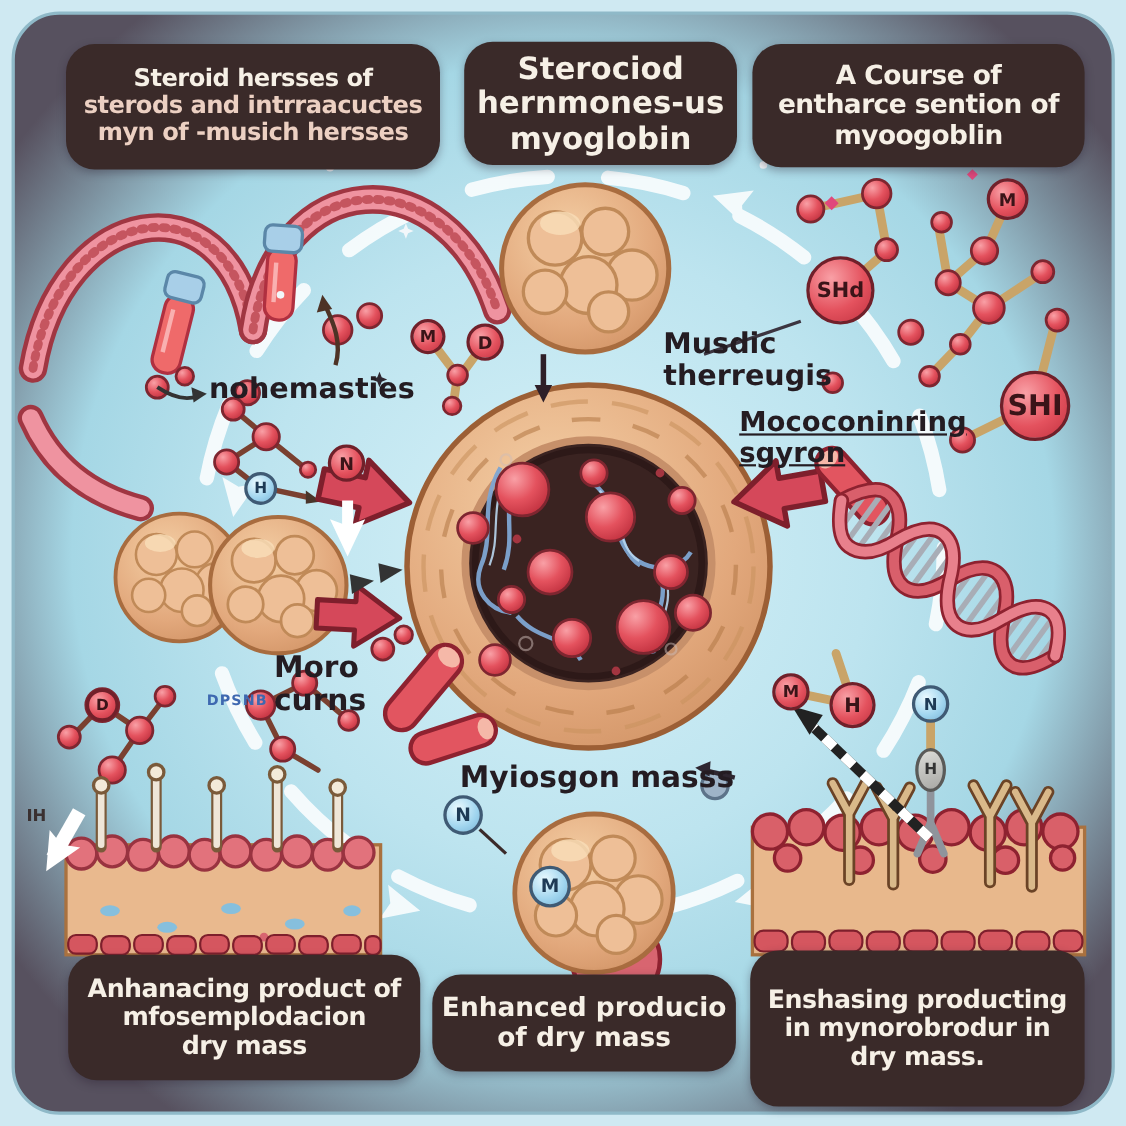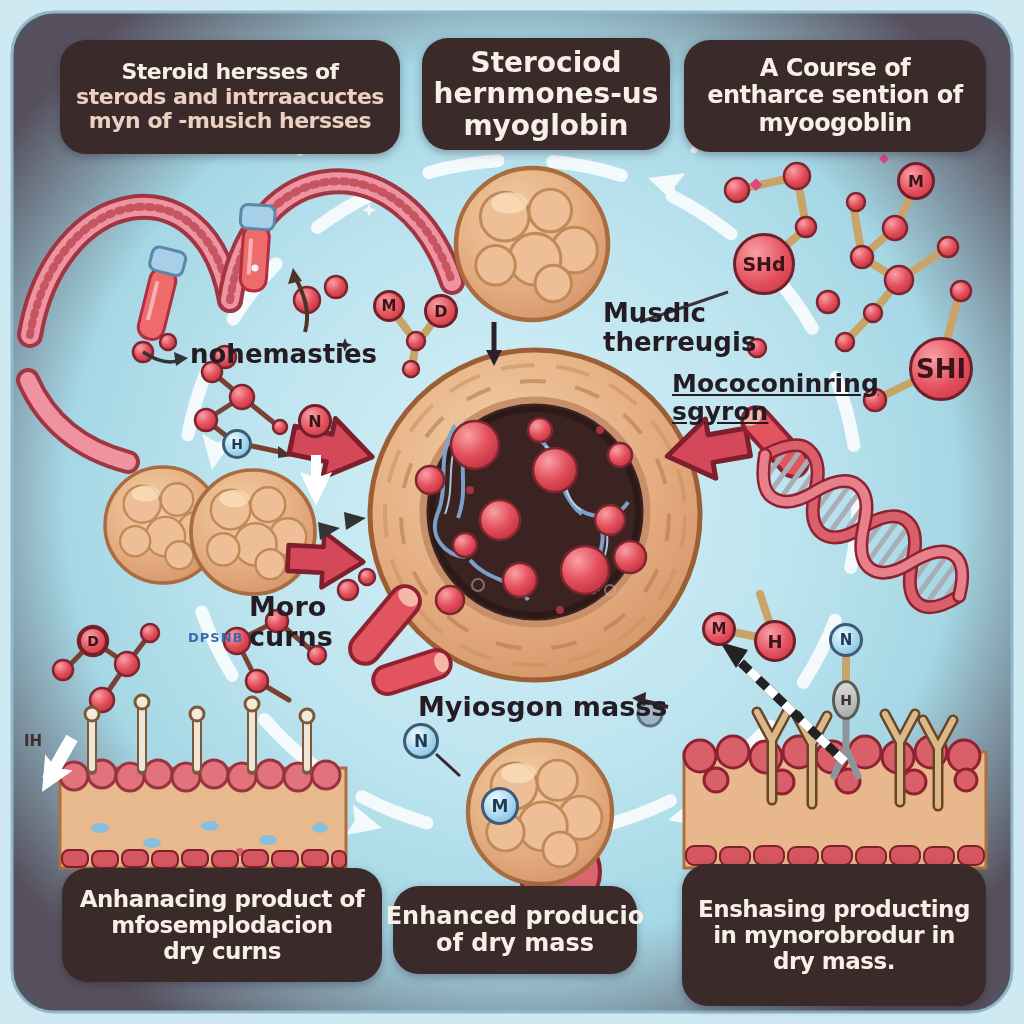--- a/index.html
+++ b/index.html
@@ -443,23 +443,23 @@
   <span class="pl">myoglobin</span>
 </div>
 <div class="panel" style="left:684px;top:40px;width:302px;height:112px;font-size:24px;letter-spacing:-0.5px;">
   <span class="pl">A Course of</span>
   <span class="pl">entharce sention of</span>
   <span class="pl">myoogoblin</span>
 </div>
 <div class="panel" style="left:62px;top:868px;width:320px;height:114px;font-size:23px;letter-spacing:-0.5px;">
   <span class="pl">Anhanacing product of</span>
   <span class="pl">mfosemplodacion</span>
-  <span class="pl">dry curns</span>
-</div>
-<div class="panel" style="left:393px;top:886px;width:244px;height:88px;font-size:24px;">
+  <span class="pl">dry mass</span>
+</div>
+<div class="panel" style="left:393px;top:886px;width:276px;height:88px;font-size:24px;">
   <span class="pl">Enhanced producio</span>
   <span class="pl">of dry mass</span>
 </div>
 <div class="panel" style="left:682px;top:864px;width:304px;height:142px;font-size:23px;letter-spacing:-0.5px;">
   <span class="pl">Enshasing producting</span>
   <span class="pl">in mynorobrodur in</span>
   <span class="pl">dry mass.</span>
 </div>
 
 <div class="flabel" style="left:190px;top:340px;width:220px;font-size:26px;">

